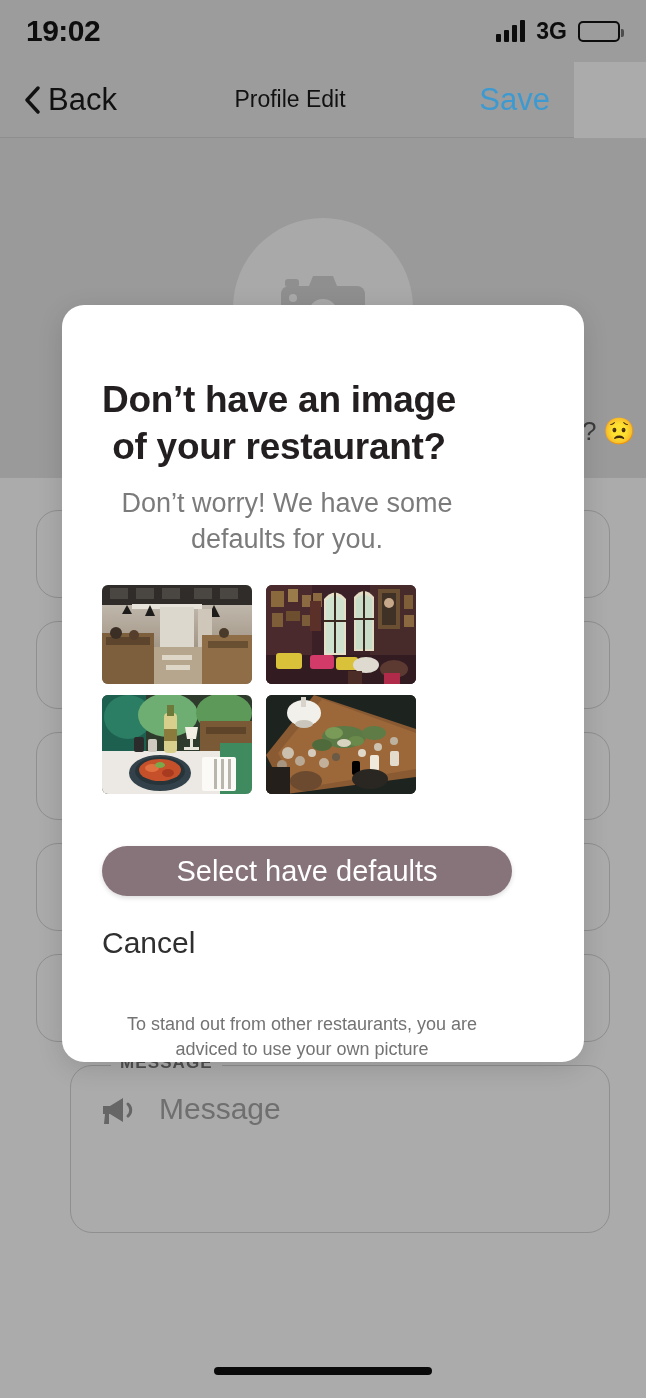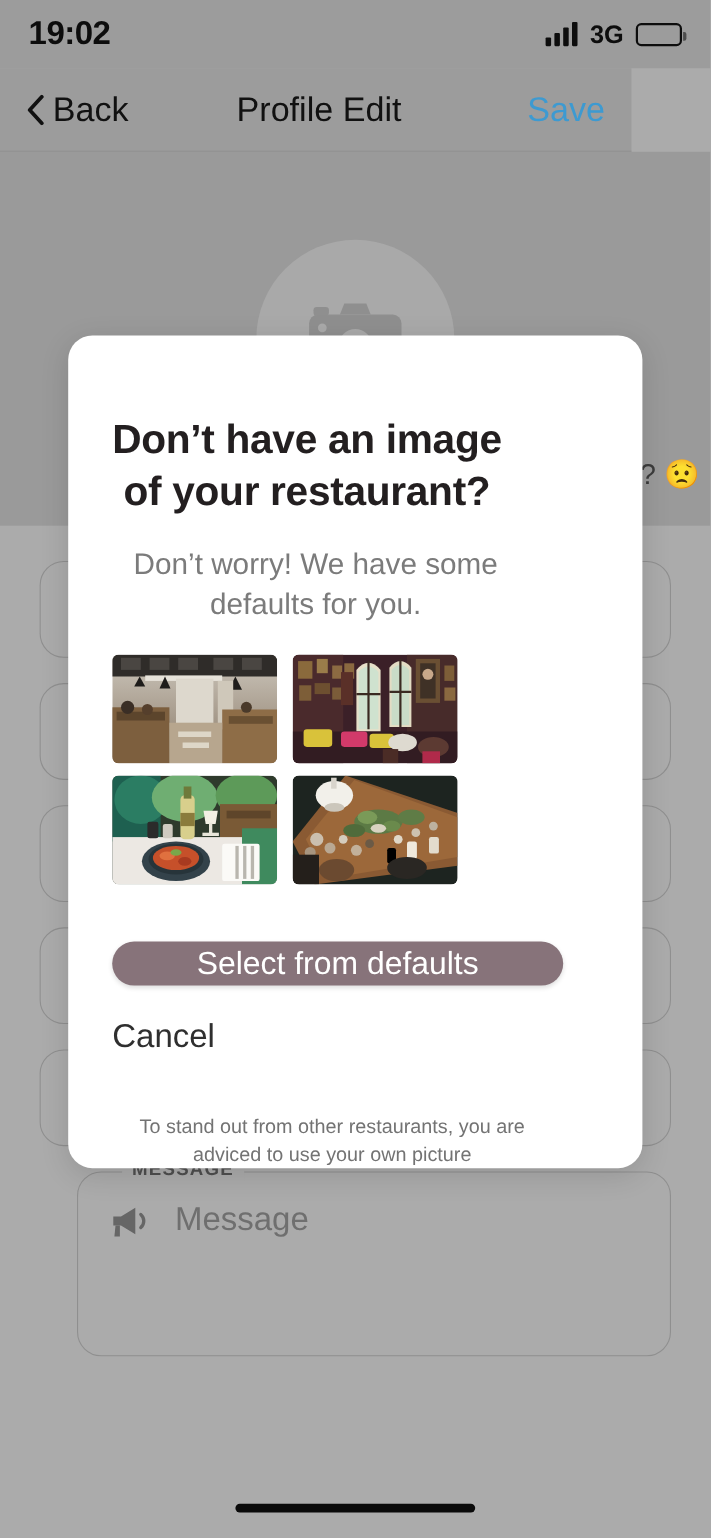--- a/index.html
+++ b/index.html
@@ -42,21 +42,21 @@
   #nav-bar {
     position:absolute; top:62px; left:0; width:574px; height:76px;
     background:#9c9c9c;
     display:flex; align-items:center; justify-content:space-between;
     padding:0 24px;
     border-bottom:1px solid #8e8e8e;
   }
   #back-button { display:flex; align-items:center; gap:8px; }
   #back-chevron { width:16px; height:28px; }
   #back-label { font-size:31px; color:#111; }
-  #nav-title { font-size:31px; color:#111; position:absolute; left:6px; right:0;
+  #nav-title { font-size:23px; color:#111; position:absolute; left:6px; right:0;
     text-align:center; pointer-events:none; }
   #save-button { font-size:31px; color:#3d9ad1; position:relative; z-index:2; }
 
   
   #bg-page { position:absolute; top:138px; left:0; width:646px; height:1260px; }
   #photo-header {
     position:absolute; top:0; left:0; width:646px; height:340px;
     background:#9a9a9a;
     display:flex; align-items:center; justify-content:center;
   }
@@ -106,21 +106,21 @@
     box-shadow:0 6px 26px rgba(0,0,0,.13);
     padding:0 40px;
     display:flex; flex-direction:column; align-items:flex-start;
     z-index:20;
   }
   #modal-title {
     margin-top:72px; font-size:37px; font-weight:700; color:#231f20;
     text-align:center; line-height:1.26; letter-spacing:-0.3px;
   }
   #modal-subtitle {
-    margin-top:26px; font-size:27px; color:#7b7b7b;
+    margin-top:16px; font-size:27px; color:#7b7b7b;
     text-align:center; line-height:1.32; max-width:370px;
   }
 
   #defaults-grid {
     margin-top:28px;
     display:grid; grid-template-columns:150px 150px; grid-template-rows:99px 99px;
     gap:11px 14px;
   }
   .thumb { width:150px; height:99px; border-radius:6px; overflow:hidden; position:relative; }
   .thumb svg { display:block; width:100%; height:100%; }
@@ -385,21 +385,21 @@
           <rect x="124" y="56" width="9" height="15" rx="2" fill="#e3dccd"></rect>
           <rect x="86" y="66" width="8" height="14" rx="2" fill="#f0ead d"></rect>
           <ellipse cx="40" cy="86" rx="16" ry="10" fill="#6b4a30"></ellipse>
           <ellipse cx="104" cy="84" rx="18" ry="10" fill="#2a2723"></ellipse>
           <rect x="0" y="72" width="24" height="27" fill="#241f1b"></rect>
         </svg>
       </div>
 
     </div>
 
-    <button id="primary-button">Select from defaults</button>
+    <button id="primary-button">Select have defaults</button>
 
     <button id="cancel-button">Cancel</button>
 
     <div id="advice-text">To stand out from other restaurants, you are adviced to use your own picture</div>
   </div>
 
   <div id="home-indicator"></div>
 
 </div>
 

